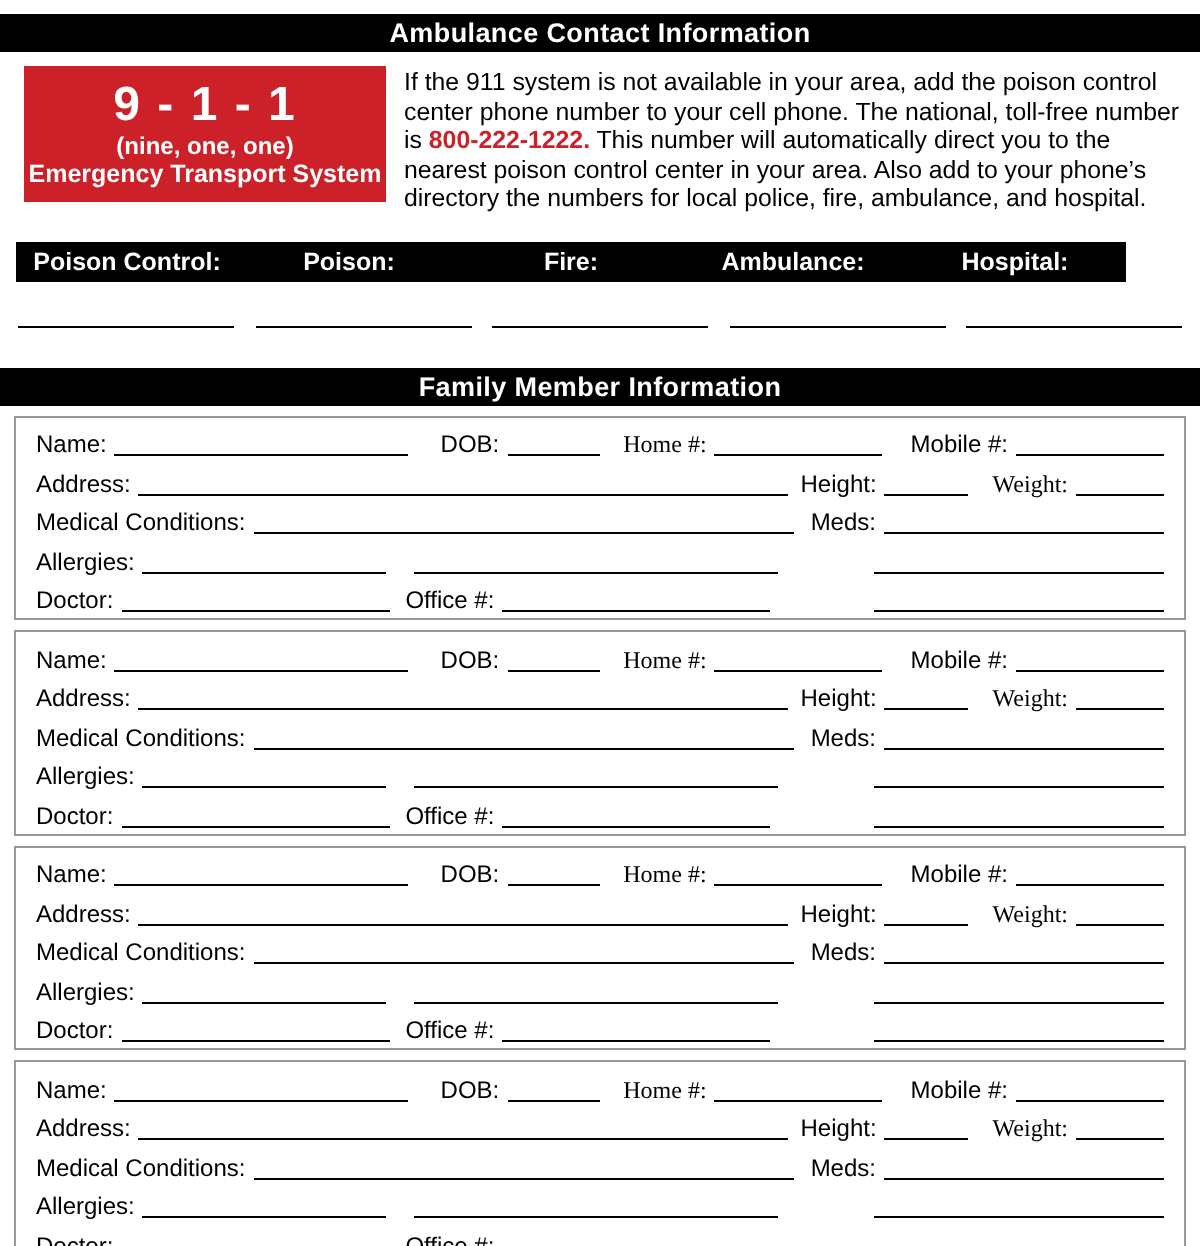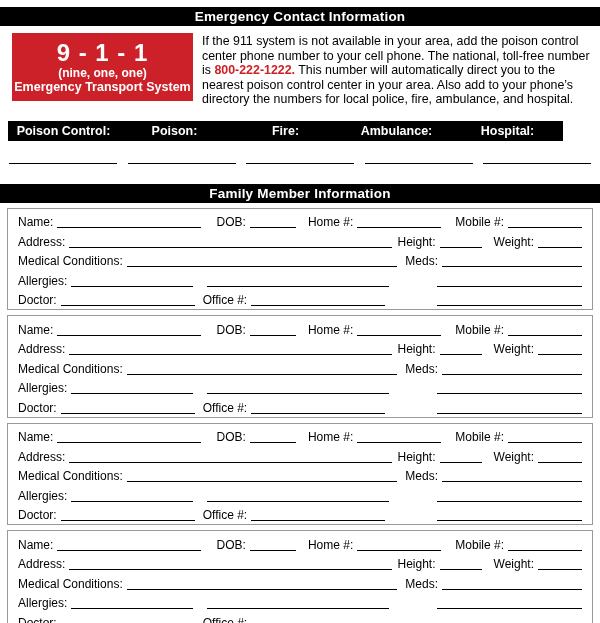--- a/index.html
+++ b/index.html
@@ -68,30 +68,30 @@
     height:19.5px; font-size:12px;
   }
   .lbl { white-space:nowrap; margin-right:4px; line-height:16px; }
   .line {
     display:inline-block; height:14px;
     border-bottom:1px solid #000;
     margin-bottom:2px;
   }
   .grow { flex:1 1 auto; }
   .ml6 { margin-left:6px; } .ml8 { margin-left:8px; }
-  .ml12 { margin-left:12px; } .ml14 { margin-left:14px; } .ml16 { margin-left:16px; }
+  .ml12 { margin-left:12px;font-family:Liberation Serif, serif; } .ml14 { margin-left:14px; } .ml16 { margin-left:16px; }
   .mlauto { margin-left:auto; }
 </style>
 </head>
 <body>
 
 <div class="page">
 
   <div class="bar bar-top">
-    <span>Emergency Contact Information</span>
+    <span>Ambulance Contact Information</span>
   </div>
 
   <div class="top-row">
     <div class="red-box">
       <div class="num">9 - 1 - 1</div>
       <div class="words">(nine, one, one)</div>
       <div class="sub">Emergency Transport System</div>
     </div>
     <p class="intro"><span>If the 911 system is not available in your area, add the poison control center phone number to your cell phone. The national, toll-free number is </span><span class="phone">800-222-1222.</span><span> This number will automatically direct you to the nearest poison control center in your area. Also add to your phone’s directory the numbers for local police, fire, ambulance, and hospital.</span></p>
   </div>

